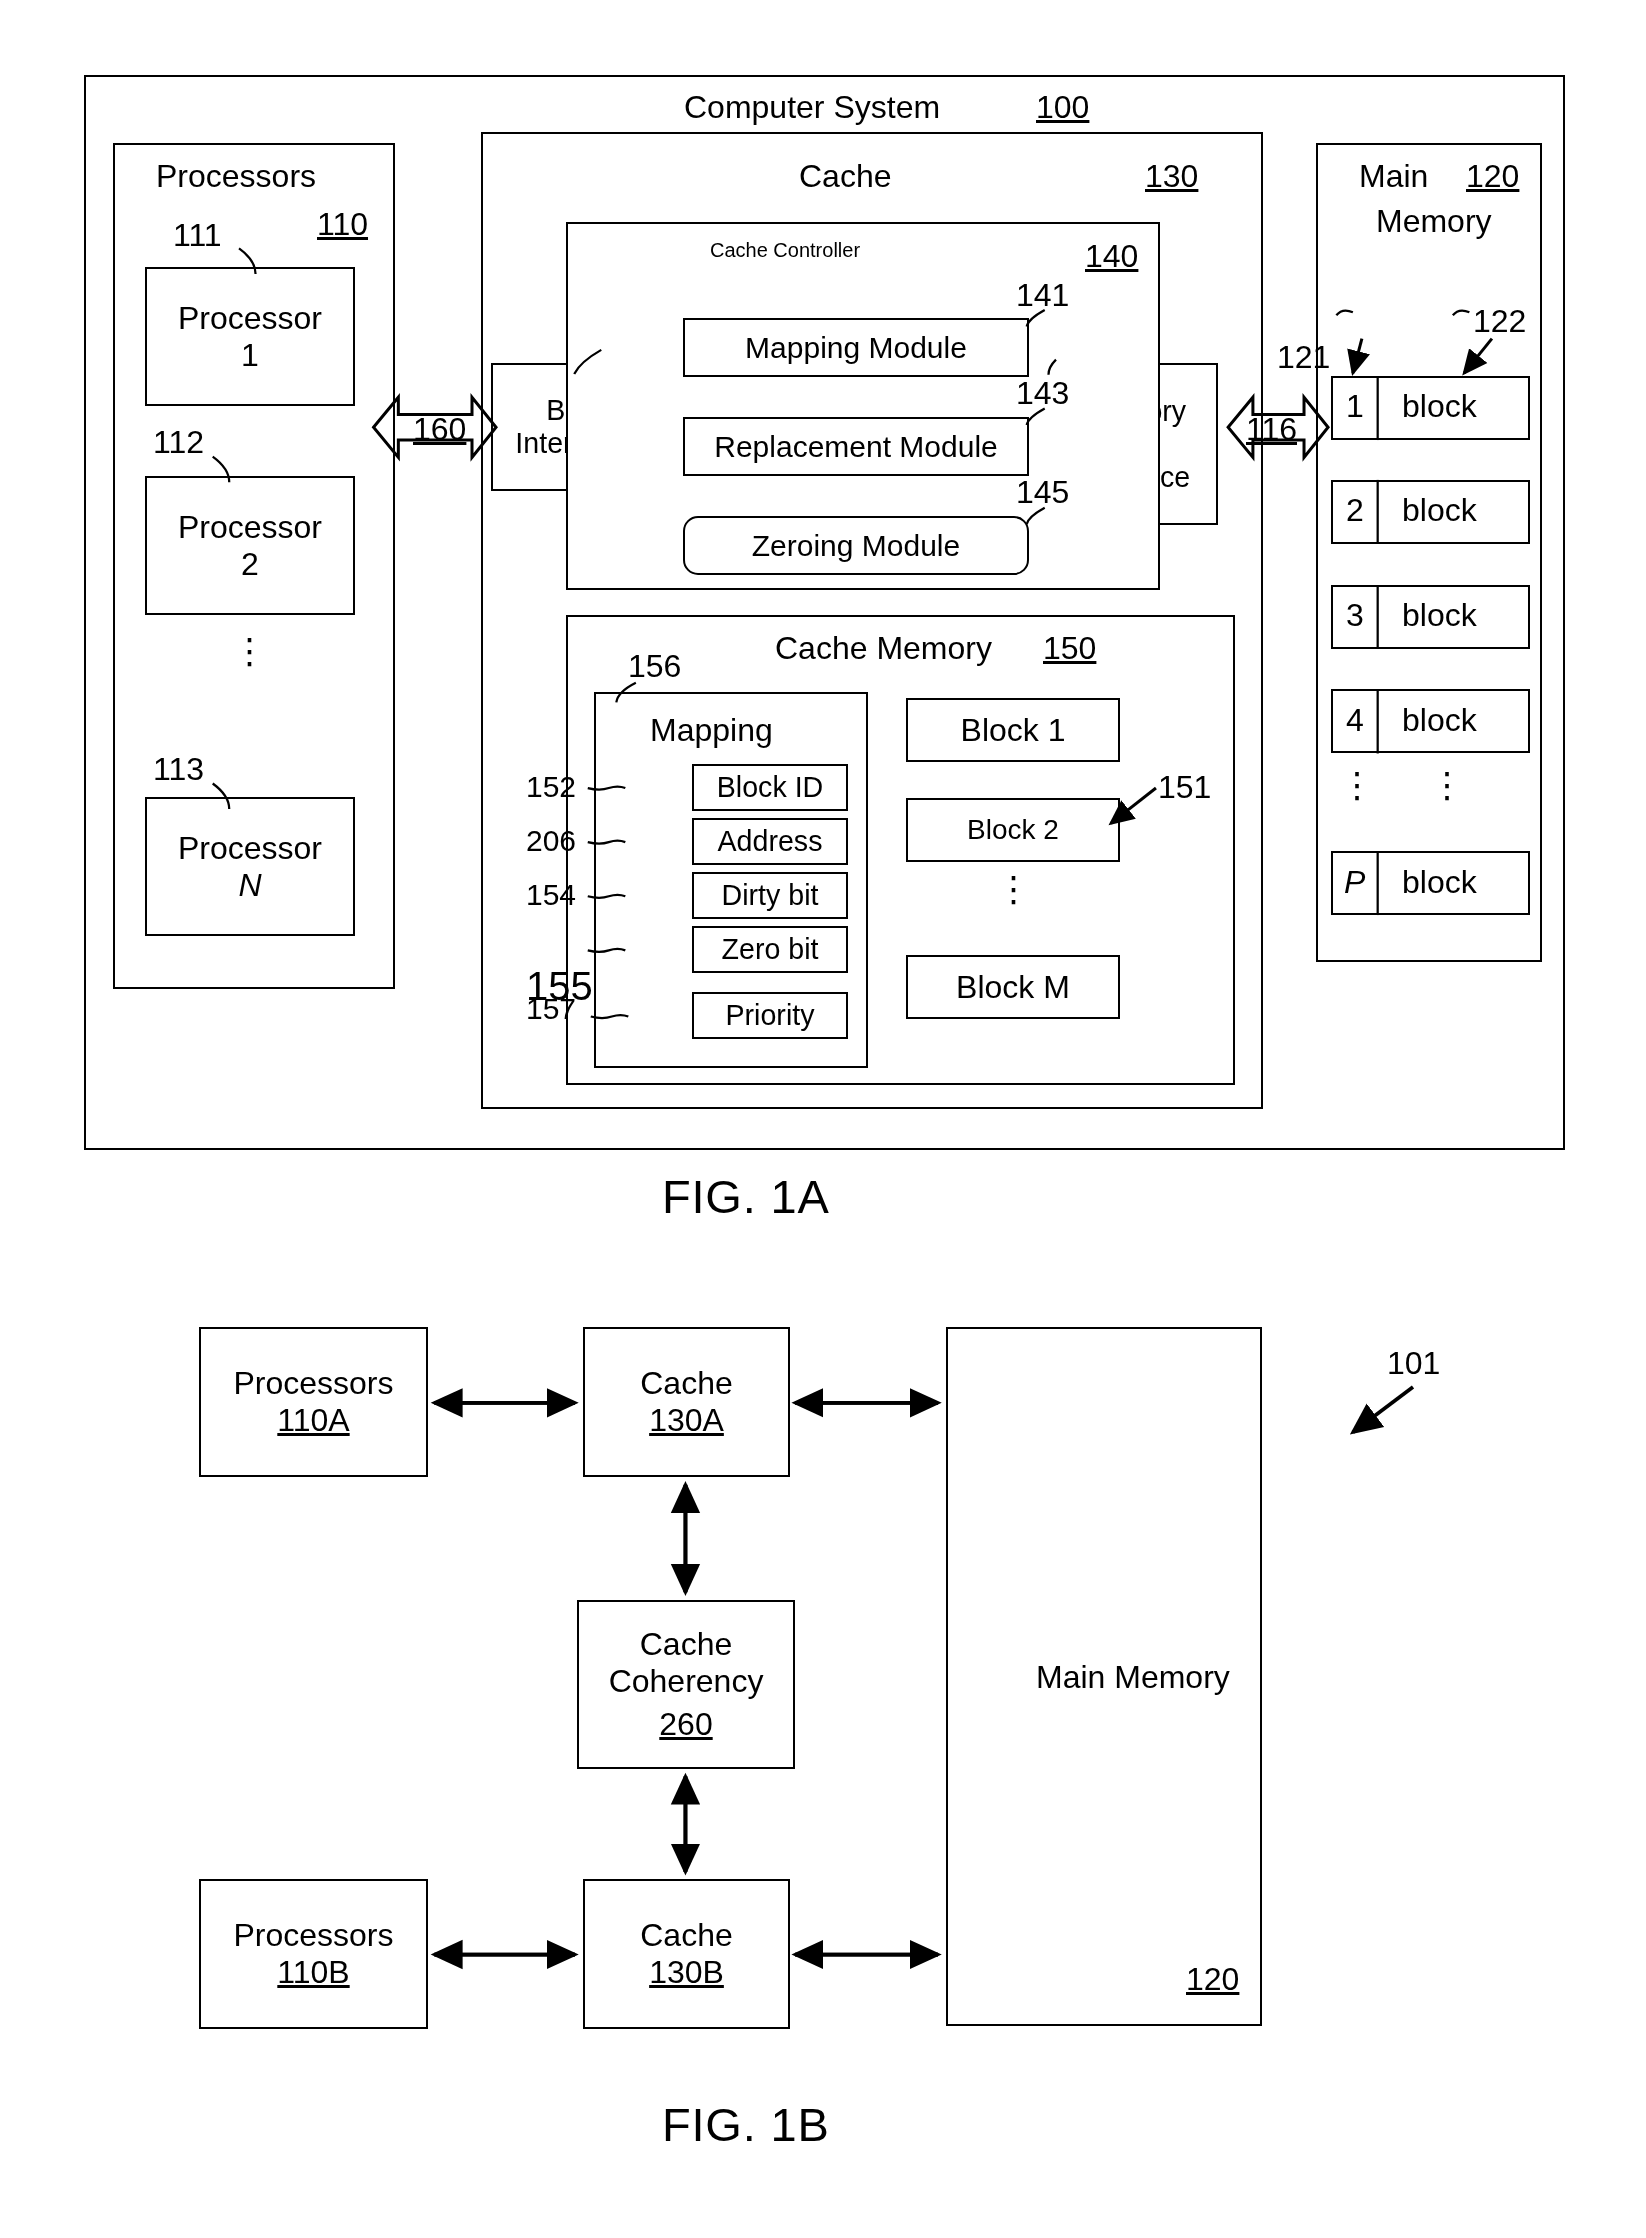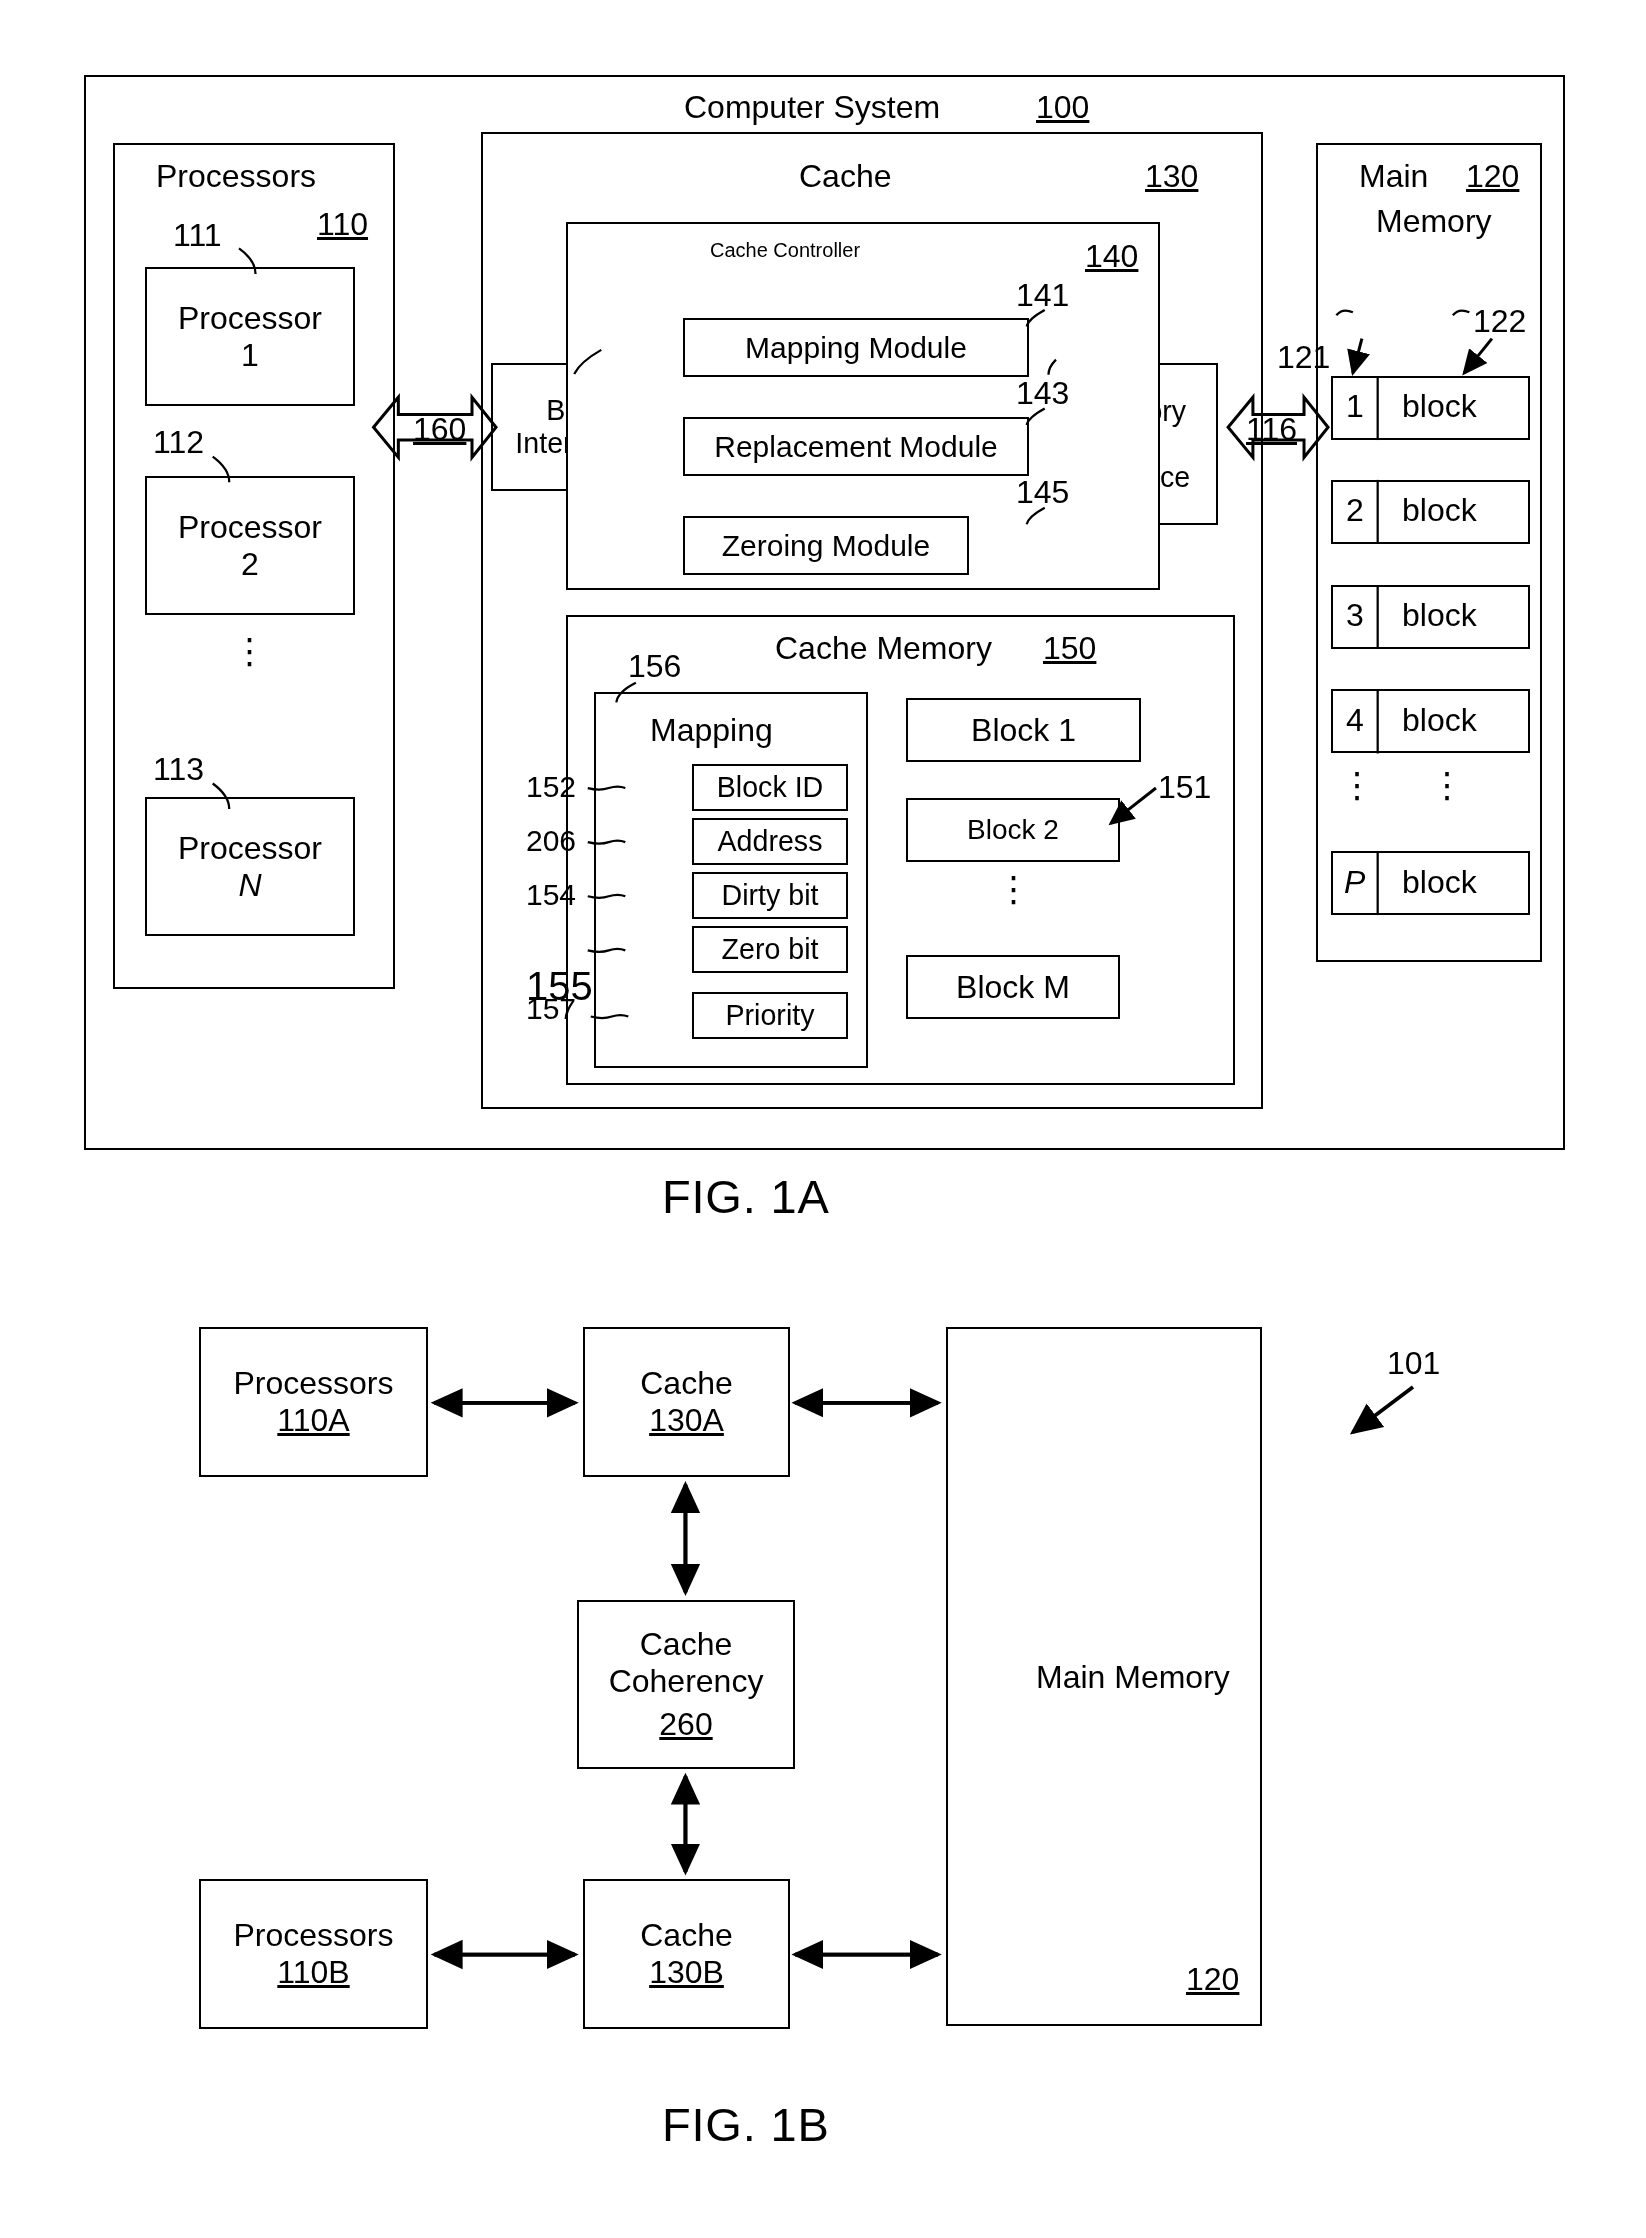--- a/index.html
+++ b/index.html
@@ -111,21 +111,21 @@
 <div class="box ctr" style="left:683px; top:318px; width:346px; height:59px;">
   <div style="font-size:30px;">Mapping Module</div>
 </div>
 
 <div class="lbl" style="left:1016px; top:376px; font-size:32px;">143</div>
 <div class="box ctr" style="left:683px; top:417px; width:346px; height:59px;">
   <div style="font-size:30px;">Replacement Module</div>
 </div>
 
 <div class="lbl" style="left:1016px; top:475px; font-size:32px;">145</div>
-<div class="box ctr" style="left:683px; top:516px; width:286px; height:59px;">
+<div class="box ctr" style="left:683px; top:516px; width:346px; height:59px;border-radius:15px;">
   <div style="font-size:30px;">Zeroing Module</div>
 </div>
 
 <div class="box" style="left:566px; top:615px; width:669px; height:470px;"></div>
 <div class="lbl" style="left:775px; top:631px; font-size:32px;">Cache Memory</div>
 <div class="lbl u" style="left:1043px; top:631px; font-size:32px;">150</div>
 
 <div class="lbl" style="left:628px; top:649px; font-size:32px;">156</div>
 <div class="box" style="left:594px; top:692px; width:274px; height:376px;"></div>
 <div class="lbl" style="left:650px; top:713px; font-size:32px;">Mapping</div>
@@ -148,21 +148,21 @@
 <div class="lbl" style="left:526px; top:964px; font-size:40px;">155</div>
 <div class="box ctr" style="left:692px; top:926px; width:156px; height:47px;">
   <div style="font-size:28.6px;">Zero bit</div>
 </div>
 
 <div class="lbl" style="left:526px; top:992px; font-size:30px;">157</div>
 <div class="box ctr" style="left:692px; top:992px; width:156px; height:47px;">
   <div style="font-size:28.6px;">Priority</div>
 </div>
 
-<div class="box ctr" style="left:906px; top:698px; width:235px; height:64px;">
+<div class="box ctr" style="left:906px; top:698px; width:214px; height:64px;">
   <div style="font-size:32px;">Block 1</div>
 </div>
 <div class="box ctr" style="left:906px; top:798px; width:214px; height:64px;">
   <div style="font-size:28px;">Block 2</div>
 </div>
 <div class="dots-v" style="left:987px; top:878px; width:53px; font-size:35px;">⋮</div>
 <div class="box ctr" style="left:906px; top:955px; width:214px; height:64px;">
   <div style="font-size:32px;">Block M</div>
 </div>
 <div class="lbl" style="left:1158px; top:770px; font-size:32px;">151</div>

